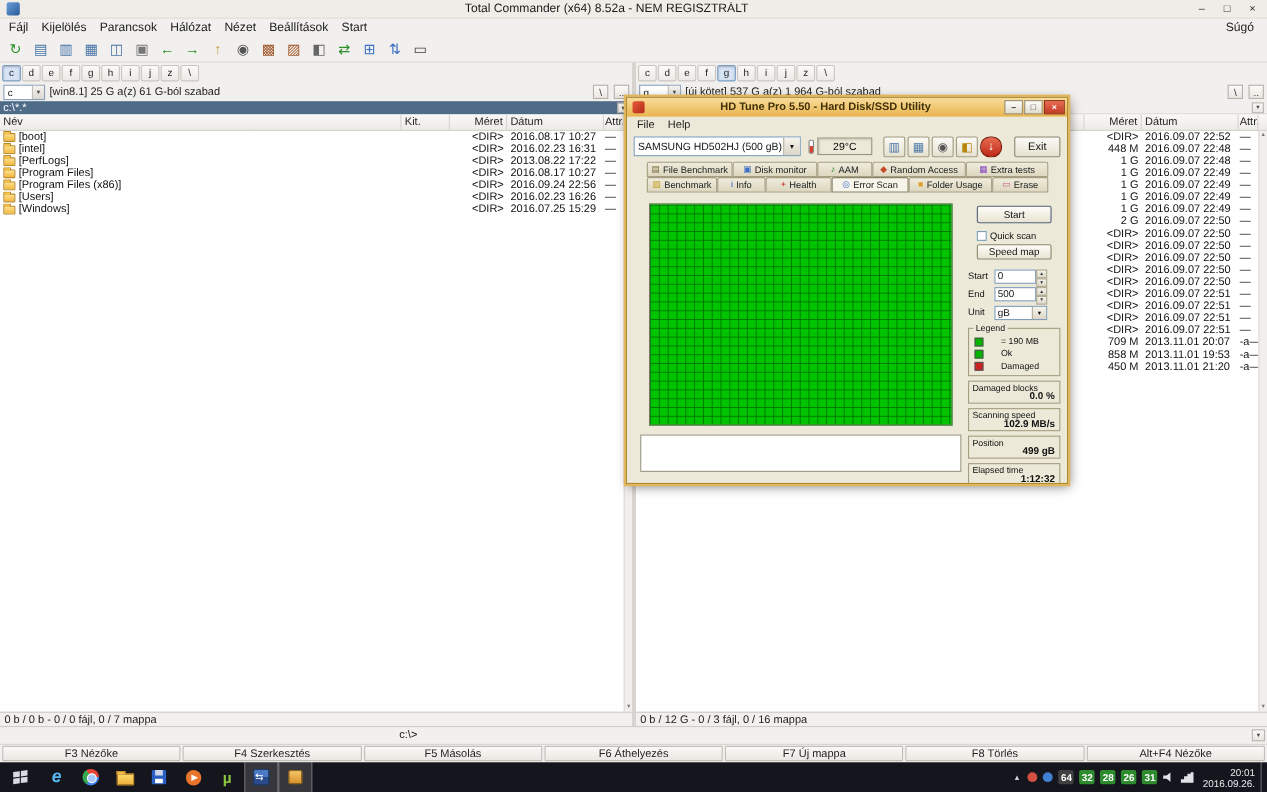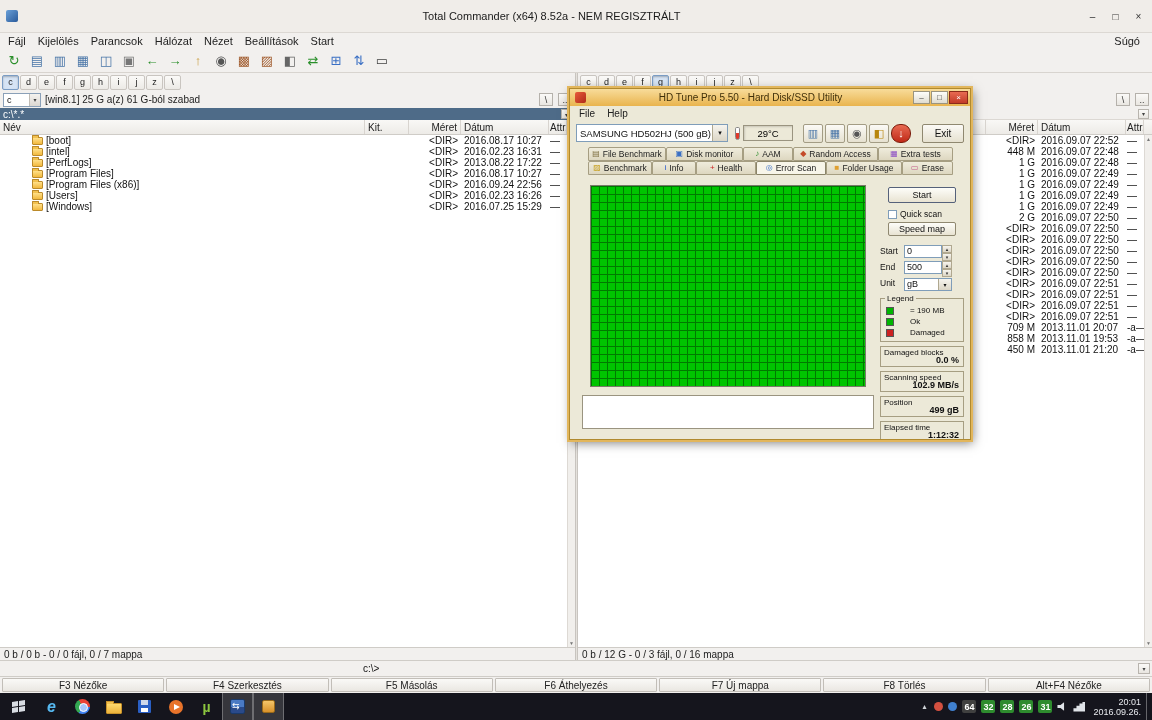--- a/index.html
+++ b/index.html
@@ -1,21 +1,21 @@
 <!DOCTYPE html>
 <html><head>
 <meta charset="utf-8">
 <style>
 *{margin:0;padding:0;box-sizing:border-box;font-family:"Liberation Sans","DejaVu Sans",sans-serif;}
 html,body{width:1152px;height:720px;overflow:hidden;}
 .screen{position:relative;width:1152px;height:720px;background:#d8d5d0;}
 
 
 .tc{position:absolute;left:0;top:0;width:1152px;height:693px;display:flex;flex-direction:column;background:#f2f0ee;}
-.titlebar{height:17px;display:flex;align-items:center;background:#f0ede9;border-bottom:1px solid #dcd8d3;padding:16px 2px;}
+.titlebar{height:17px;display:flex;align-items:center;background:#f0ede9;border-bottom:1px solid #dcd8d3;padding:0 2px;}
 .tc-appicon{width:12px;height:12px;margin:0 4px;background:linear-gradient(135deg,#6aa0d8,#2a5a9a);border-radius:2px;flex:0 0 auto;}
 .titlebar .title{flex:1;text-align:center;font-size:11px;color:#1a1a1a;white-space:nowrap;overflow:hidden;}
 .winbtns{display:flex;}
 .winbtn{width:23px;height:14px;display:flex;align-items:center;justify-content:center;font-size:10px;color:#333;}
 .menubar{height:15px;display:flex;align-items:center;background:#f2f0ee;font-size:11px;color:#222;padding:0 2px;}
 .menu-left{display:flex;flex:1;}
 .menuitem{padding:16px 6px;white-space:nowrap;}
 .menu-help{padding:0 10px;}
 .toolbar{height:25px;display:flex;align-items:center;background:#f2f0ee;border-bottom:1px solid #d8d4cf;padding-left:3px;gap:1px;}
 .tbtn{width:22px;height:21px;display:flex;align-items:center;justify-content:center;border:1px solid transparent;border-radius:2px;}
@@ -40,41 +40,41 @@
 .path-hist{margin-left:auto;width:11px;height:10px;border:1px solid #b8b4ae;background:linear-gradient(#fbfaf8,#e8e5e0);color:#444;font-size:6px;display:flex;align-items:center;justify-content:center;}
 .headrow{height:15px;display:flex;font-size:10px;background:linear-gradient(#f9f8f6,#edebe7);border-bottom:1px solid #cfccc7;color:#222;}
 .hcell{border-right:1px solid #d8d4cf;padding:0 3px;display:flex;align-items:center;overflow:hidden;white-space:nowrap;}
 .c-name{flex:1;}
 .c-kit{width:44px;}
 .c-size{width:52px;justify-content:flex-end;}
 .c-date{width:88px;}
 .c-attr{width:18px;padding:0 1px;}
 .c-scrollhead{width:8px;border-right:none;}
 .listwrap{flex:1;display:flex;min-height:0;background:#fff;}
-.flist{flex:1;overflow:hidden;padding-left:29px;}
+.flist{flex:1;overflow:hidden;}
 .frow{height:11px;display:flex;align-items:center;font-size:10px;color:#111;}
 .fcell{padding:0 3px;white-space:nowrap;overflow:hidden;}
 .fcell.name{flex:1;display:flex;align-items:center;gap:3px;}
 .fcell.kit{width:44px;}
 .fcell.size{width:52px;text-align:right;}
 .fcell.date{width:88px;}
 .fcell.attr{width:18px;padding:0 1px;}
 .folder-icon{width:11px;height:8px;background:linear-gradient(#ffe08a,#f2b93e);border:1px solid #bb8a2a;border-radius:1px;position:relative;flex:0 0 auto;display:inline-block;margin-top:1px;}
 .folder-icon::before{content:"";position:absolute;left:-1px;top:-3px;width:5px;height:2px;background:#f2c14e;border:1px solid #bb8a2a;border-bottom:none;border-radius:1px 1px 0 0;}
 .scrollcol{width:8px;background:#f1efec;border-left:1px solid #ddd9d4;display:flex;flex-direction:column;justify-content:space-between;align-items:center;font-size:5px;color:#777;padding:1px 0;}
 .statusrow{height:13px;display:flex;align-items:center;font-size:10px;padding:0 4px;background:#f2f0ee;border-top:1px solid #cfccc7;color:#222;white-space:nowrap;overflow:hidden;}
 .cmdrow{height:16px;display:flex;align-items:center;background:#f2f0ee;border-top:1px solid #cfccc7;font-size:10px;color:#111;position:relative;}
 .cmdprompt{margin-left:363px;}
 .cmd-dd{position:absolute;right:2px;top:2px;width:12px;height:11px;border:1px solid #b8b4ae;background:linear-gradient(#fbfaf8,#e8e5e0);color:#444;font-size:6px;display:flex;align-items:center;justify-content:center;}
 .fbar{height:17px;display:flex;gap:2px;padding:1px 2px;background:#f2f0ee;border-top:1px solid #cfccc7;}
 .fkey{flex:1;display:flex;align-items:center;justify-content:center;font-size:10px;color:#222;background:linear-gradient(#faf9f7,#eae7e2);border:1px solid #c2beb8;border-radius:1px;white-space:nowrap;overflow:hidden;}
 
 
 .hdt{position:absolute;left:569px;top:88px;width:402px;height:352px;background:#ece9d8;border:1px solid #b08a30;box-shadow:0 0 0 2px #e2b65c,2px 3px 10px rgba(0,0,0,.5);z-index:10;overflow:hidden;}
-.hdt-title{height:17px;display:flex;align-items:center;background:linear-gradient(#f8dc9a,#e9b44e);padding:0 2px;font-size:10px;font-weight:normal;color:#40300a;}
+.hdt-title{height:17px;display:flex;align-items:center;background:linear-gradient(#f8dc9a,#e9b44e);padding:0 2px;font-size:10px;font-weight:bold;color:#40300a;}
 .hdt-appicon{width:11px;height:11px;background:linear-gradient(135deg,#e85a3a,#b02a1a);border-radius:2px;margin:0 3px;flex:0 0 auto;}
 .hdt-title .t{flex:1;text-align:center;white-space:nowrap;overflow:hidden;}
 .hdt-btn{width:17px;height:13px;display:flex;align-items:center;justify-content:center;font-size:8px;background:linear-gradient(#fdfdfb,#e0dcd0);border:1px solid #9a9480;color:#333;margin-left:1px;}
 .hdt-btn.close{background:linear-gradient(#e86a52,#c23b28);color:#fff;border-color:#8a2a1a;width:19px;}
 .hdt-menu{height:15px;display:flex;align-items:center;font-size:10px;padding-left:3px;color:#222;}
 .hdt-menu span{padding:0 6px;}
 .hdt-ctrls{height:24px;display:flex;align-items:center;padding:0 6px;gap:3px;}
 .hdt-select{width:152px;height:18px;background:#fff;border:1px solid #7f9db9;display:flex;align-items:center;font-size:9.5px;padding-left:3px;color:#111;white-space:nowrap;overflow:hidden;}
 .hdt-select .arr{margin-left:auto;width:15px;height:16px;background:linear-gradient(#f6f4ee,#dcd6c6);border-left:1px solid #b0a890;display:flex;align-items:center;justify-content:center;font-size:7px;flex:0 0 auto;}
 .therm{width:5px;height:13px;background:linear-gradient(#fff 45%,#e03a2a 45%);border:1px solid #888;border-radius:2px 2px 3px 3px;margin-left:4px;flex:0 0 auto;}

